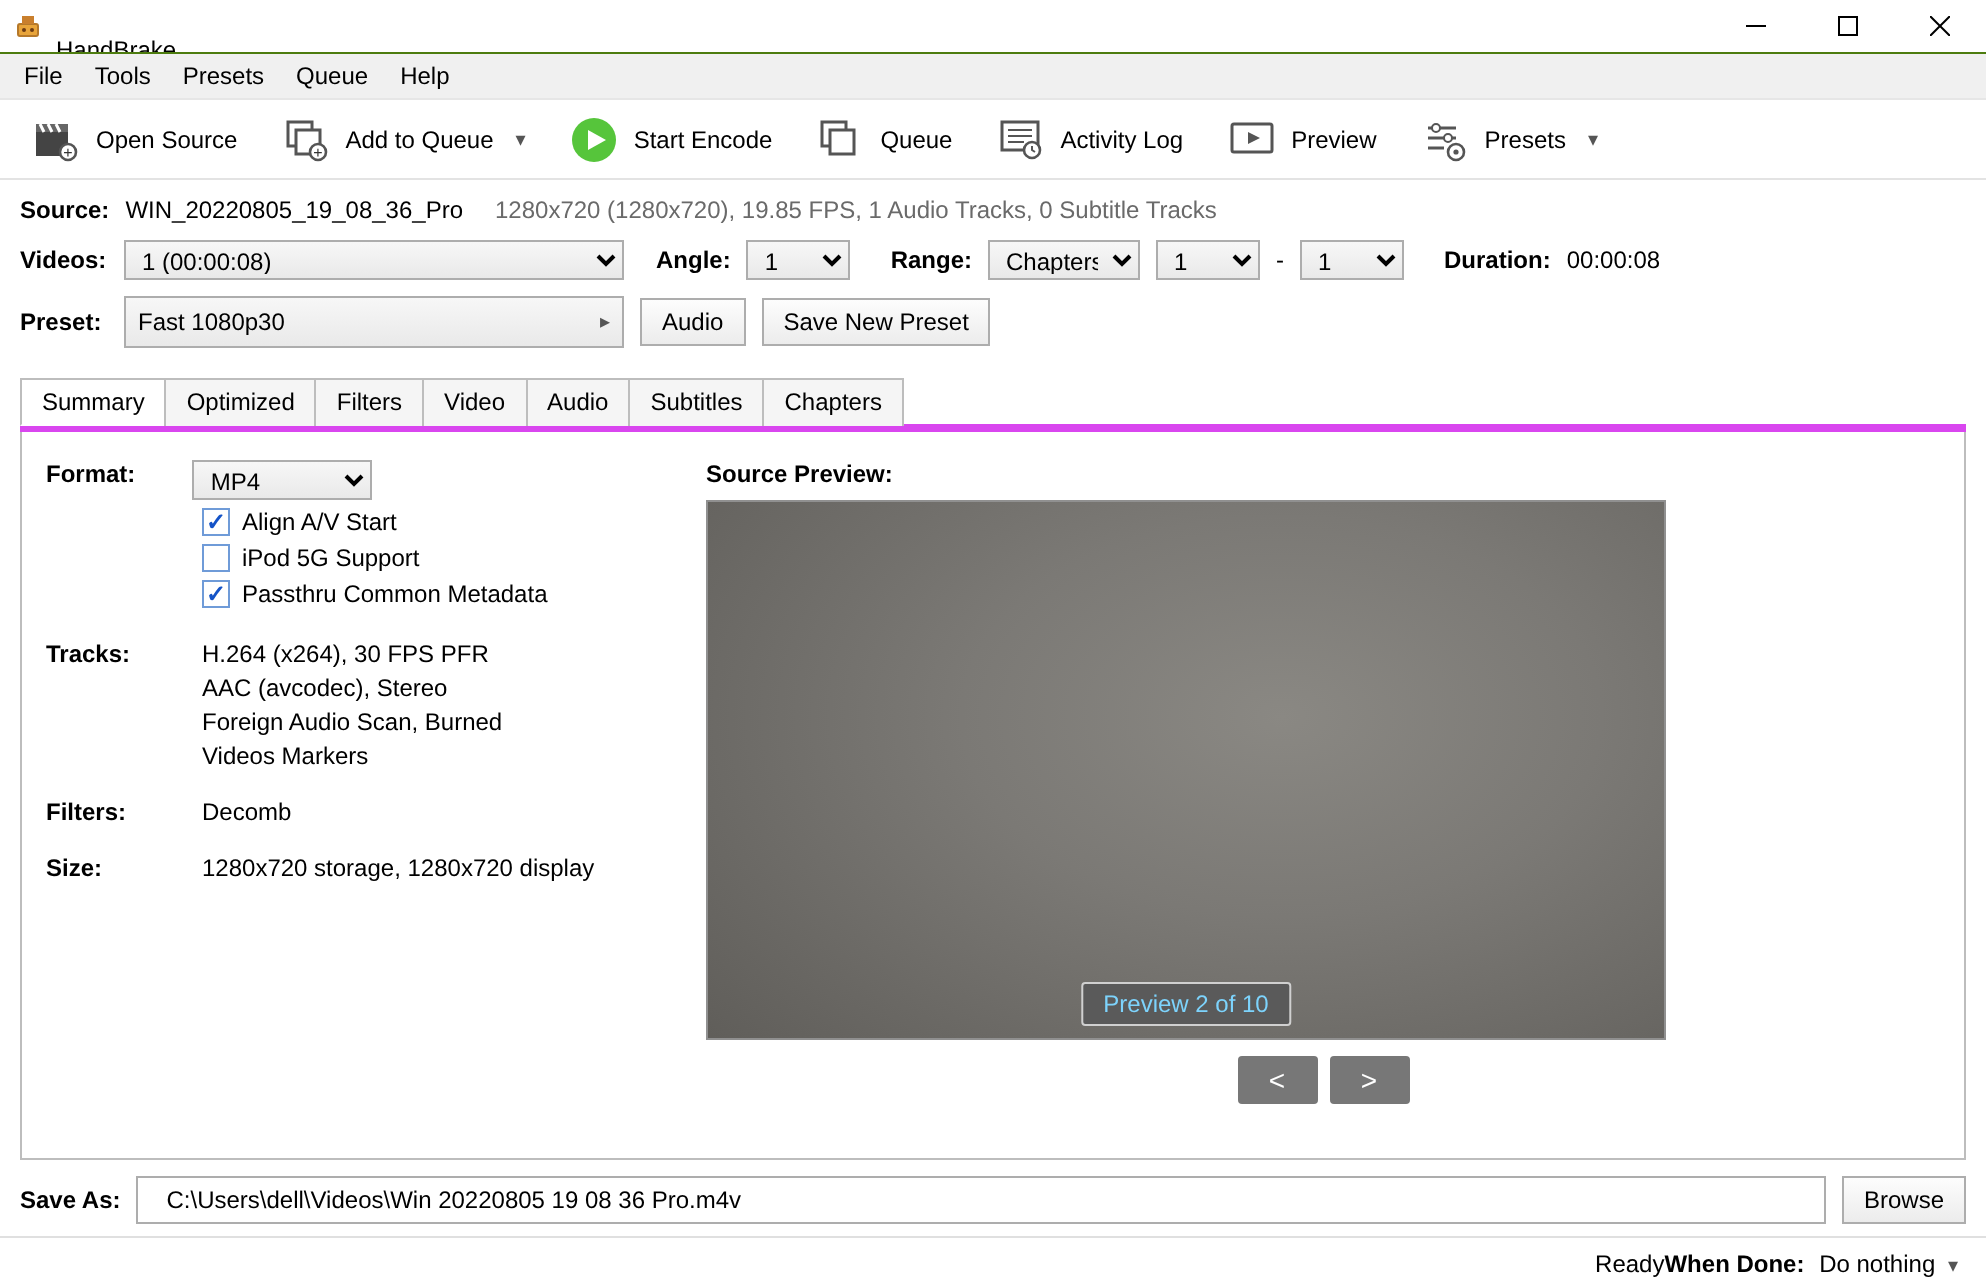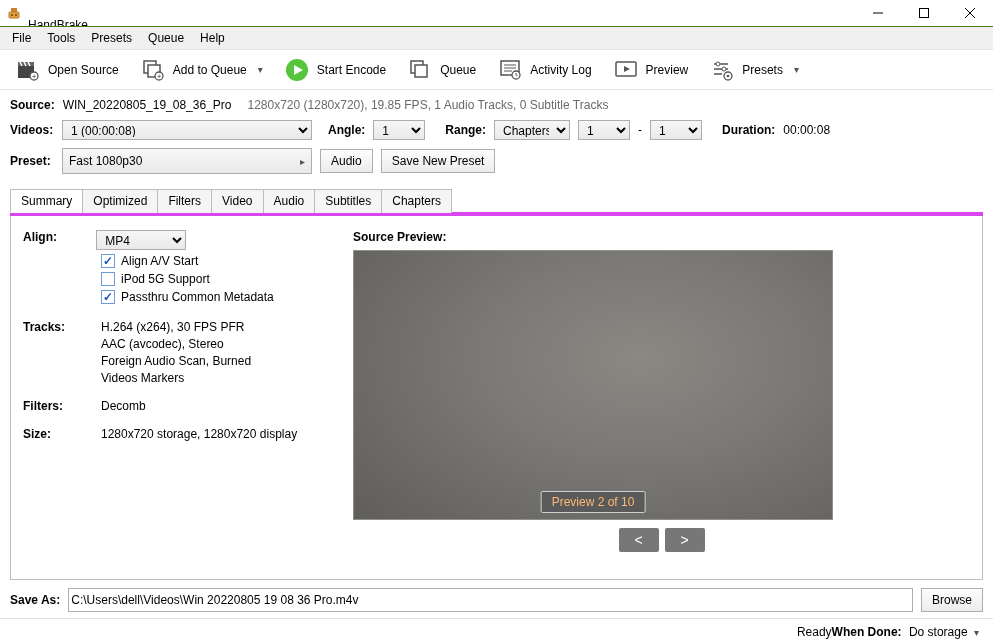--- a/index.html
+++ b/index.html
@@ -133,32 +133,32 @@
   .preview-col { flex:1; }
   .preview-title { font-weight:bold; margin-bottom:6px; }
   .preview-img {
     width:480px; height:270px;
     background:radial-gradient(400px 250px at 60% 40%, #8a8883, #7b7975 40%, #6a6864 75%, #5e5c58);
     position:relative;
     border:1px solid #909090;
   }
   .preview-badge {
     position:absolute; bottom:6px; left:50%; transform:translateX(-50%);
-    background:#5a5a5a; color:#fdba74; padding:3px 10px; border:1px solid #d0d0d0;
+    background:#5a5a5a; color:#7dd3fc; padding:3px 10px; border:1px solid #d0d0d0;
     border-radius:2px; font-size:12px;
   }
   .preview-nav { display:flex; gap:6px; justify-content:center; margin-top:8px; }
   .navbtn {
     width:40px; height:24px; background:#777; color:#fff; border:none;
     border-radius:2px; font-size:14px; display:flex; align-items:center; justify-content:center;
   }
   
   .save-row { display:flex; align-items:center; gap:8px; margin-top:8px; }
   .save-input {
-    flex:1; border:1px solid #adadad; height:24px; padding:0 2px; font:inherit; background:#fff;
+    flex:1; border:1px solid #adadad; height:24px; padding:0 14px; font:inherit; background:#fff;
   }
   
   .statusbar {
     height:26px; border-top:1px solid #e0e0e0;
     display:flex; align-items:center; justify-content:flex-end;
     padding:0 10px; font-size:12px;
   }
 </style>
 </head>
 <body>
@@ -337,21 +337,21 @@
     <div class="tab">Video</div>
     <div class="tab">Audio</div>
     <div class="tab">Subtitles</div>
     <div class="tab">Chapters</div>
   </div>
 
   <div class="tabpanel">
 
     <div class="leftcol">
       <div>
-        <span class="sublbl">Align:</span>
+        <span class="sublbl">Format:</span>
         <select class="format-combo">
           <option>MP4</option>
         </select>
       </div>
       <div class="cb-row">
         <span class="cb checked"></span>
         <span>Align A/V Start</span>
       </div>
       <div class="cb-row">
         <span class="cb"></span>
@@ -400,17 +400,17 @@
     <input type="text" class="save-input" value="C:\Users\dell\Videos\Win 20220805 19 08 36 Pro.m4v" style="">
     <button class="btn">Browse</button>
   </div>
 </div>
 
 <div class="statusbar">
   <span>Ready</span>
   <span>
     <span class="lbl">When Done:</span>
     <span style="cursor:default; padding:2px 4px;">
-      <span>Do storage</span>
+      <span>Do nothing</span>
       <span class="chev">▾</span>
     </span>
   </span>
 </div>
 
 </body></html>

